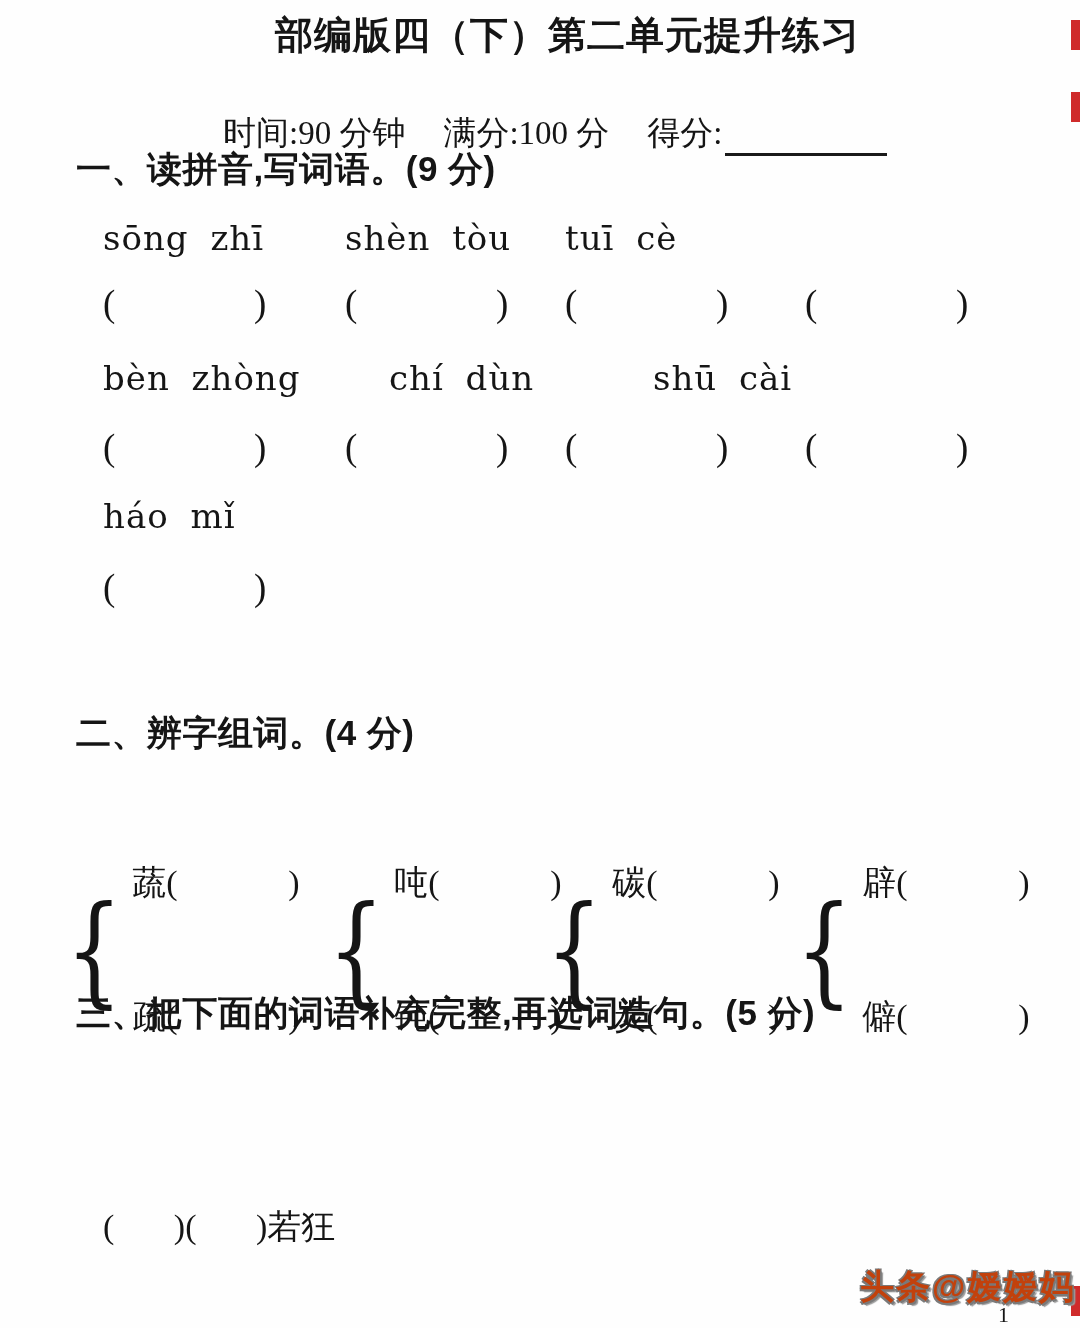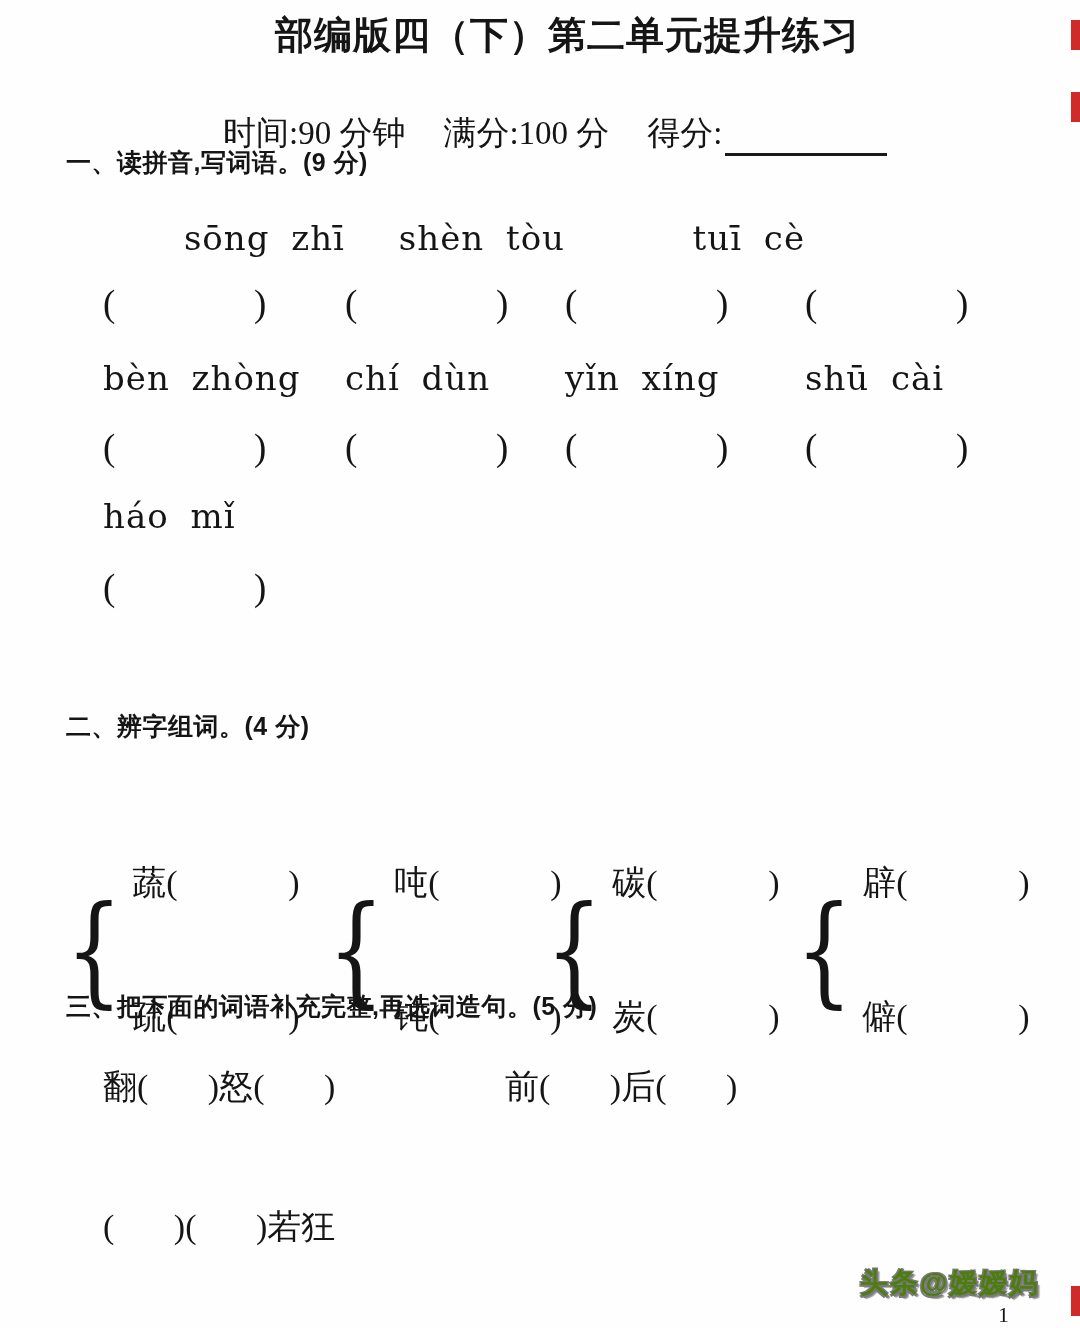--- a/index.html
+++ b/index.html
@@ -18,57 +18,57 @@
   .info {
     position:absolute; top:74px; left:190px; font-size:33px; white-space:pre;
   }
   .info .seg { margin-right:38px; }
   .info .seg-last { margin-right:0; }
   .score-line {
     display:inline-block; width:162px; height:36px; margin-left:2px;
     border-bottom:3px solid #1a1a1a; vertical-align:bottom;
   }
   .heading {
-    position:absolute; left:66px; margin:0;
+    position:absolute; left:76px; margin:0;
     font-family:"Liberation Sans","DejaVu Sans",sans-serif;
-    font-size:25px; font-weight:bold; letter-spacing:0.5px;
+    font-size:35px; font-weight:bold; letter-spacing:0.5px;
   }
   .h-one   { top:146px; }
   .h-two   { top:710px; }
   .h-three { top:990px; }
 
   .s1row {
     position:absolute; left:103px; white-space:pre; font-size:34px;
     display:grid; grid-template-columns:242px 220px 240px auto;
   }
   .s1row.pinyin { letter-spacing:1px; word-spacing:10px; font-family:"DejaVu Serif","Liberation Serif",serif; }
   .s1row.blanks span { font-size:37px; }
-  .p-r1 { top:218px;text-align:right; } .b-r1 { top:282px; }
-  .p-r2 { top:358px; } .b-r2 { top:426px; }
+  .p-r1 { top:218px; } .b-r1 { top:282px; }
+  .p-r2 { top:358px;gap:44px; } .b-r2 { top:426px; }
   .p-r3 { top:496px; } .b-r3 { top:566px; }
 
   .s2group { position:absolute; top:778px; display:flex; align-items:center; white-space:pre; font-size:34px; }
   .g1 { left:56px; } .g2 { left:318px; } .g3 { left:536px; } .g4 { left:786px; }
   .brace {
     font-family:"DejaVu Serif","Liberation Serif",serif;
     font-size:120px; line-height:1; font-weight:normal;
     transform:scaleX(0.75); transform-origin:center; margin-right:0px;
   }
   .pairlines div { line-height:58px; }
 
   .s3row {
     position:absolute; left:103px; white-space:pre; font-size:34px;
     display:grid; grid-template-columns:402px auto;
   }
   .s3-r1 { top:1064px; } .s3-r2 { top:1136px; } .s3-r3 { top:1204px; }
 
   .watermark {
     position:absolute; top:1264px; left:860px;
     font-family:"Liberation Sans","DejaVu Sans",sans-serif;
-    font-size:28px; font-weight:bold; letter-spacing:2px; color:#4d7c0f;
+    font-size:34px; font-weight:bold; letter-spacing:2px; color:#c2410c;
     text-shadow:-1.5px -1.5px 0 #7a7a7a, 1.5px -1.5px 0 #7a7a7a,
                 -1.5px 1.5px 0 #7a7a7a, 1.5px 1.5px 0 #7a7a7a,
                 3px 3px 1px #9a9a9a;
   }
   .pagenum { position:absolute; top:1302px; left:998px; font-size:22px; }
   .red-mark { position:absolute; right:0; width:9px; height:30px; background:#cf2b2b; }
   .rm1 { top:20px; } .rm2 { top:92px; } .rm3 { top:1286px; }
 </style>
 </head>
 <body>
@@ -95,21 +95,20 @@
   <div class="s1row blanks b-r1">
     <span>(               )</span>
     <span>(               )</span>
     <span>(               )</span>
     <span>(               )</span>
   </div>
 
   <div class="s1row pinyin p-r2">
     <span>bèn zhòng</span>
     <span>chí dùn</span>
-    <span>yǐn xíng</span>
     <span>shū cài</span>
   </div>
   <div class="s1row blanks b-r2">
     <span>(               )</span>
     <span>(               )</span>
     <span>(               )</span>
     <span>(               )</span>
   </div>
 
   <div class="s1row pinyin p-r3">
@@ -145,24 +144,20 @@
   <div class="s2group g4">
     <span class="brace">{</span>
     <span class="pairlines">
       <div>辟(             )</div>
       <div>僻(             )</div>
     </span>
   </div>
 
   <h2 class="heading h-three">三、把下面的词语补充完整,再选词造句。(5 分)</h2>
 
-  <div class="s3row s3-r1">
-    <span>翻(       )怒(       )</span>
-    <span>前(       )后(       )</span>
-  </div>
   <div class="s3row s3-r2">
   </div>
   <div class="s3row s3-r3">
     <span>(       )(       )若狂</span>
   </div>
 
   <div class="watermark">头条@嫒嫒妈</div>
   <div class="pagenum">1</div>
 
 </div>

